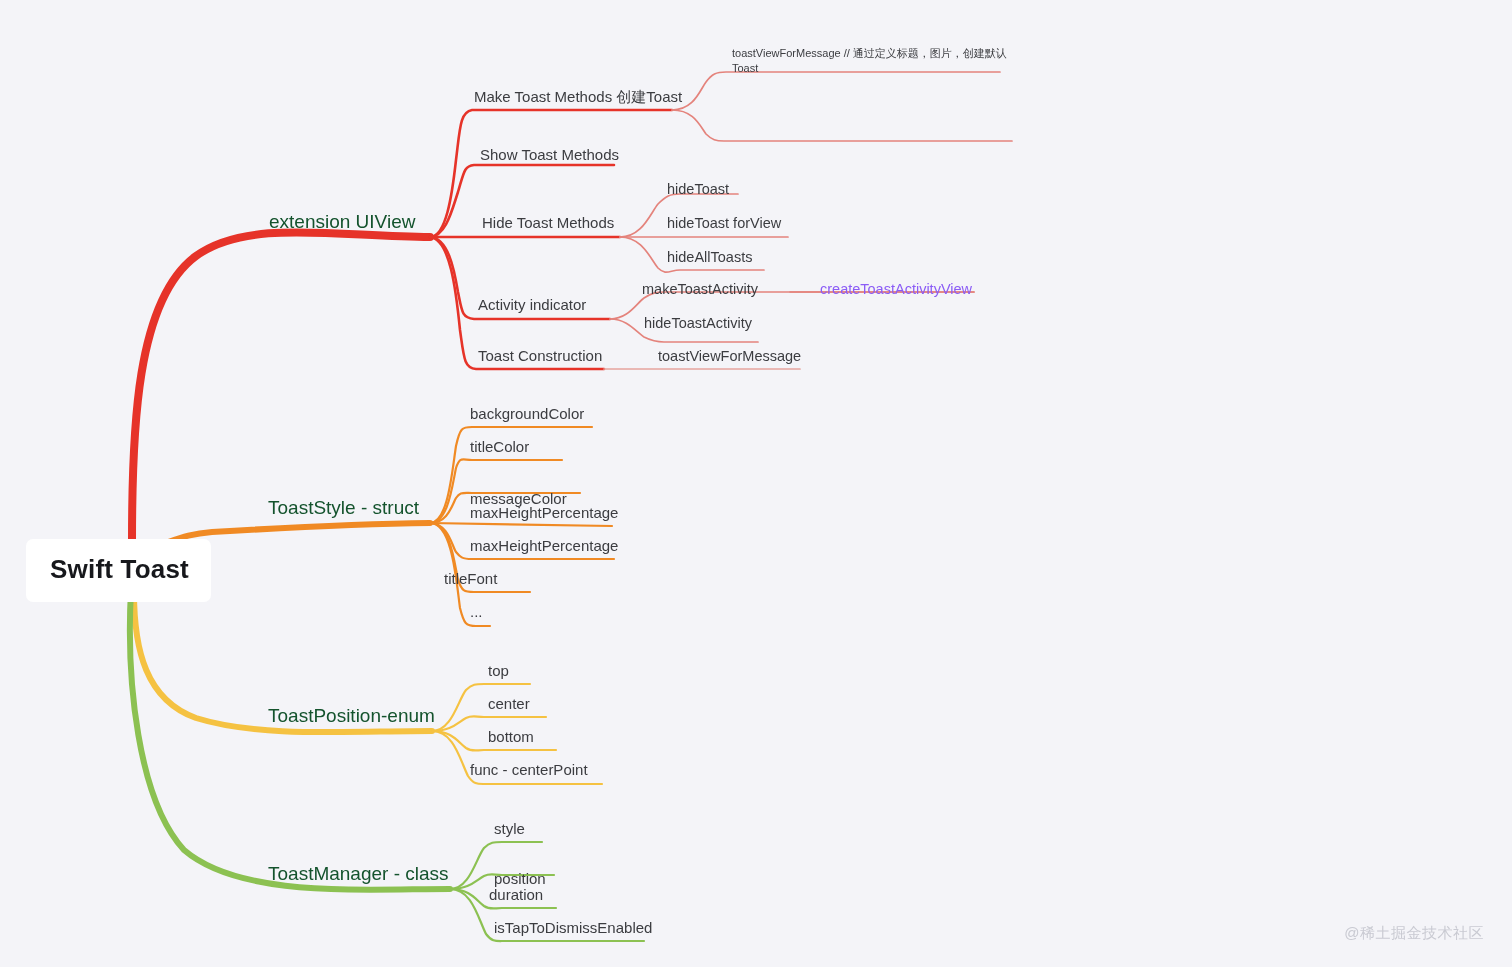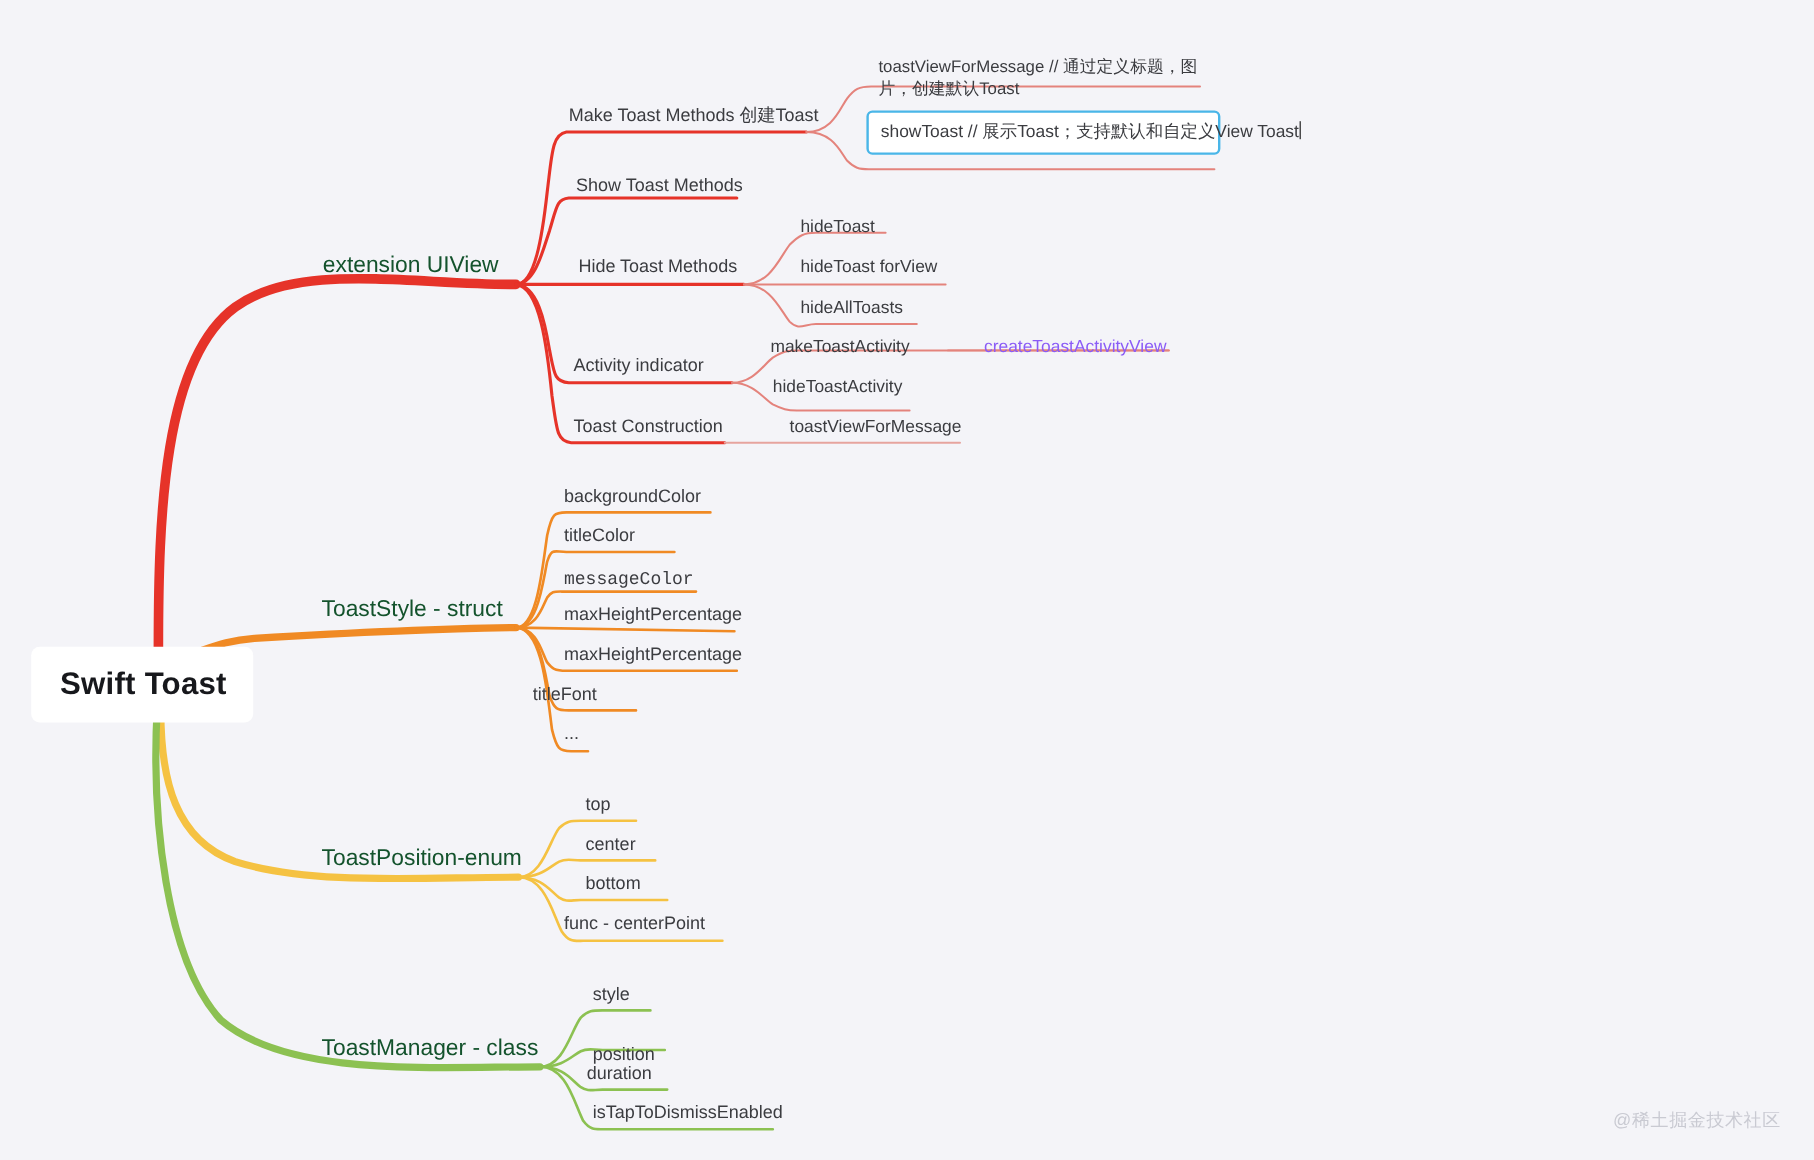--- a/index.html
+++ b/index.html
@@ -65,21 +65,21 @@
   
   .node.lv4 {
     font-size: 14.5px;
     color: #8b5cf6;
     padding: 2px 4px;
   }
   
   .node.wrap {
     white-space: normal;
     width: 282px;
-    font-size: 14px;
+    font-size: 11px;
     line-height: 1.32;
   }
   
   .node.selected {
     background: #ffffff;
     border: 2px solid #4ab6e8;
     border-radius: 5px;
     padding: 7px 9px 8px 10px;
     width: 272px;
   }
@@ -170,23 +170,20 @@
   </div>
 
   <div class="node lv2" style="left:470px; top:86px;">
     <span>Make Toast Methods 创建Toast</span>
   </div>
 
   <div class="node lv3 wrap" style="left:728px; top:44px;">
     <span>toastViewForMessage  // 通过定义标题，图片，创建默认Toast</span>
   </div>
 
-  <div class="node lv3 selected" style="left:722px; top:92px;">
-    <span>showToast  // 展示Toast；支持默认和自定义View Toast</span><span class="caret"></span>
-  </div>
 
   <div class="node lv2" style="left:476px; top:144px;">
     <span>Show Toast Methods</span>
   </div>
 
   <div class="node lv2" style="left:478px; top:212px;">
     <span>Hide Toast Methods</span>
   </div>
 
   <div class="node lv3" style="left:663px; top:178px;">
@@ -222,21 +219,21 @@
   <div class="node lv1" style="left:264px; top:494px;">
     <span>ToastStyle - struct</span>
   </div>
 
   <div class="node lv2" style="left:466px; top:403px;">
     <span>backgroundColor</span>
   </div>
   <div class="node lv2" style="left:466px; top:436px;">
     <span>titleColor</span>
   </div>
-  <div class="node lv2" style="left:466px; top:473px;font-family:Liberation Mono, monospace;">
+  <div class="node lv2" style="left:466px; top:488px;">
     <span>messageColor</span>
   </div>
   <div class="node lv2" style="left:466px; top:502px;">
     <span>maxHeightPercentage</span>
   </div>
   <div class="node lv2" style="left:466px; top:535px;">
     <span>maxHeightPercentage</span>
   </div>
   <div class="node lv2" style="left:440px; top:568px;text-align:center;">
     <span>titleFont</span>

